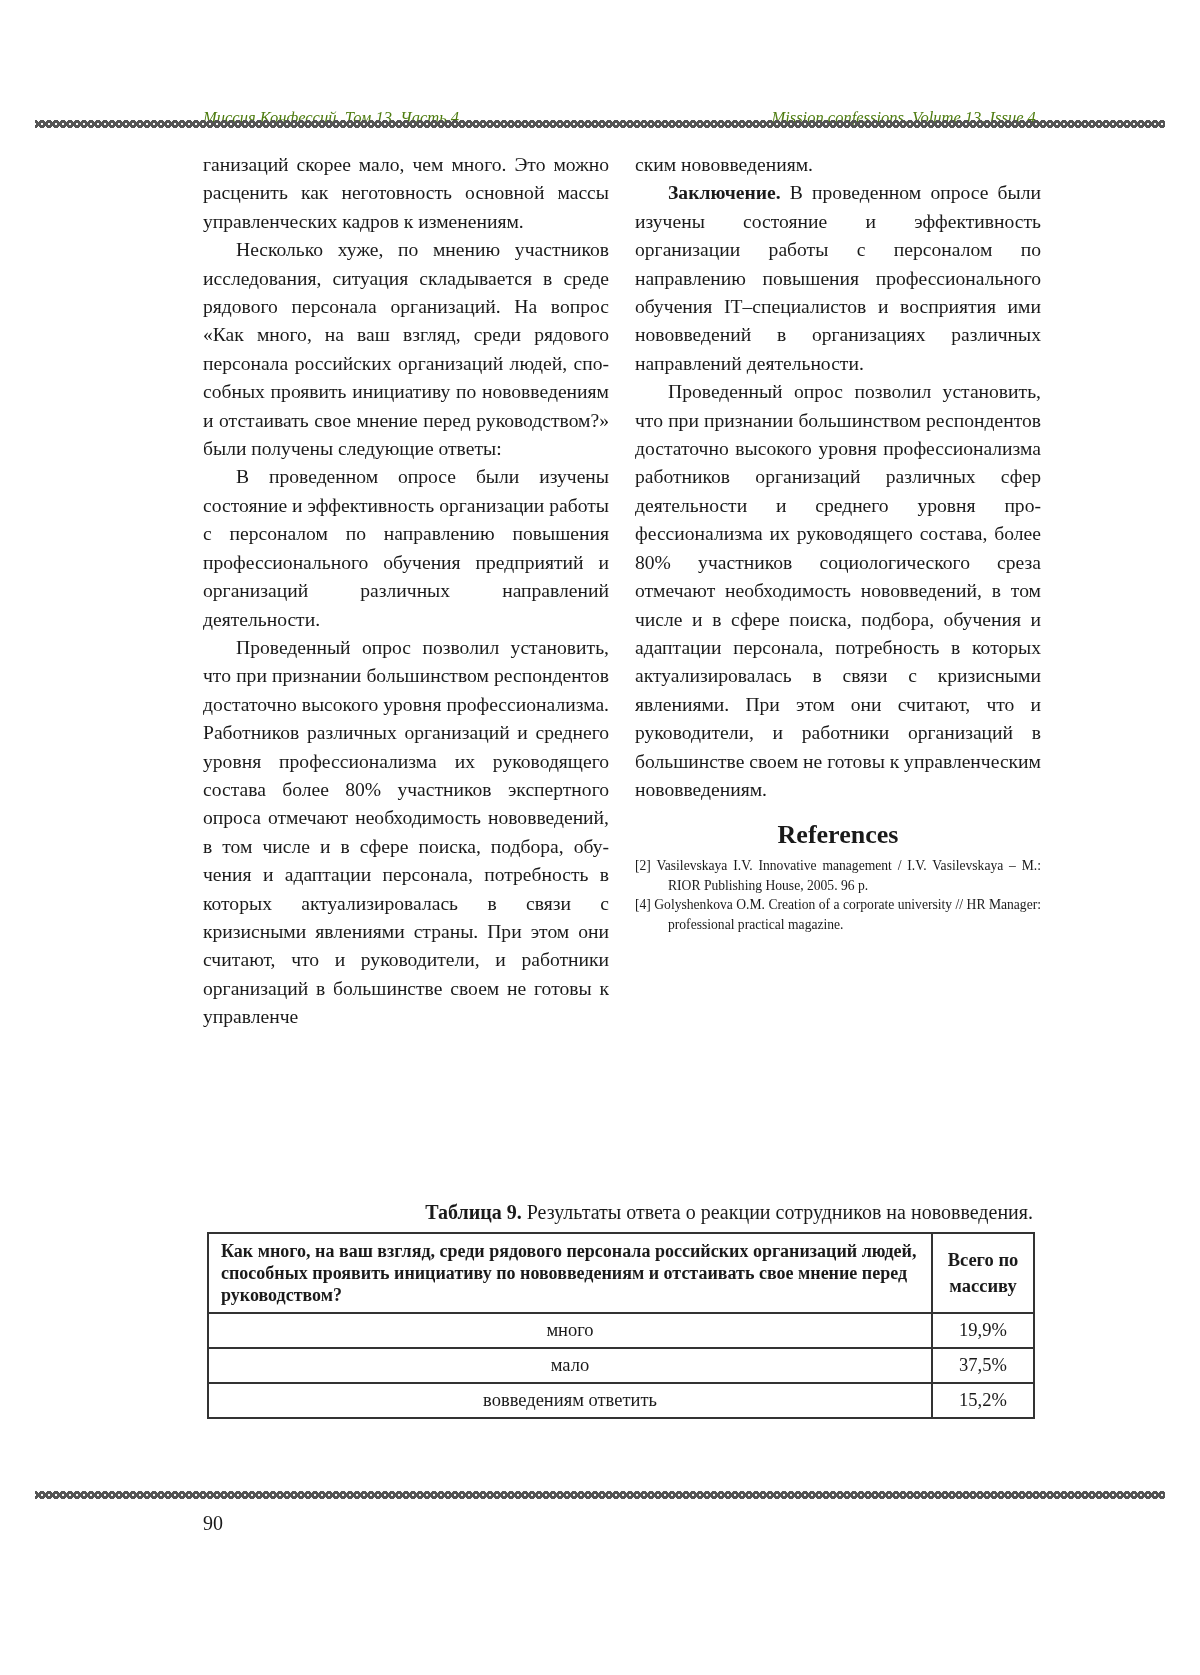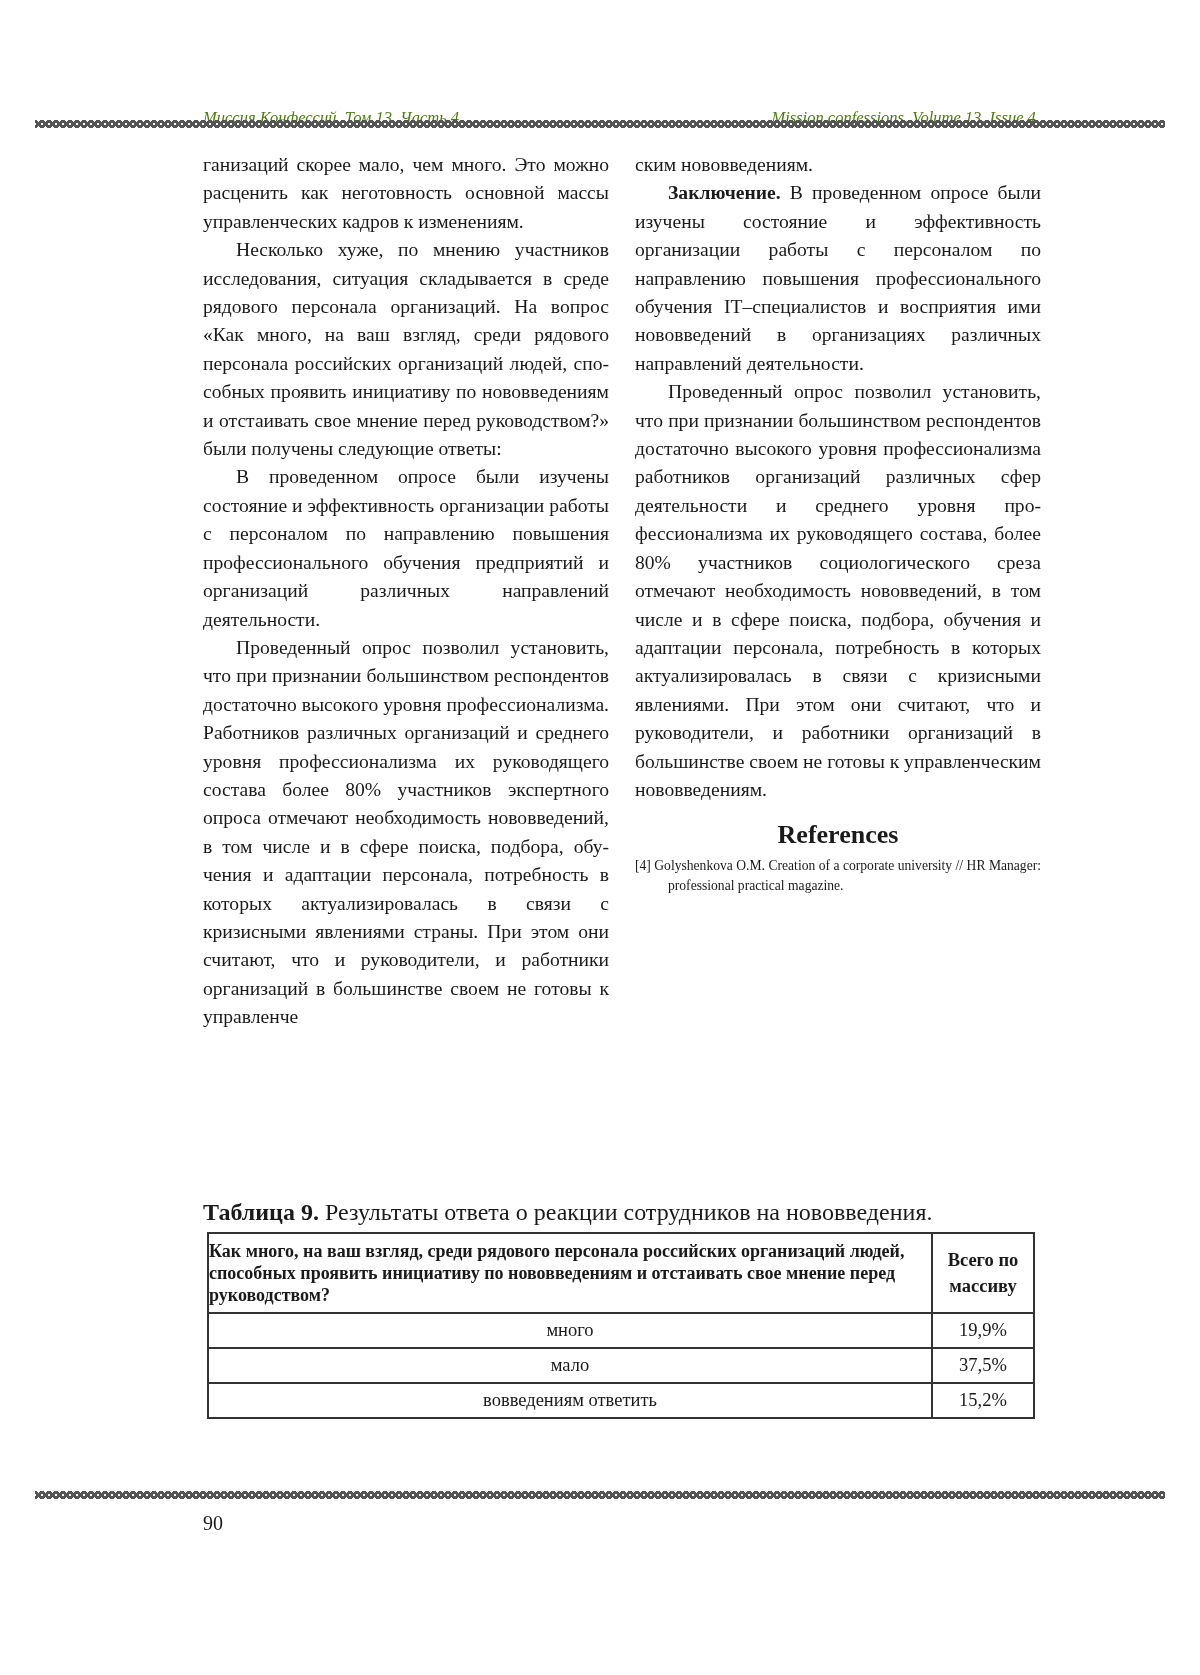--- a/index.html
+++ b/index.html
@@ -24,27 +24,27 @@
     .col-left { left: 203px; }
     .col-right { left: 635px; }
     .column p { margin: 0; }
     .indent { text-indent: 33px; }
     .bold { font-weight: bold; }
     .references-title { text-align: center; font-weight: bold; font-size: 26px;
                         line-height: 34px; margin: 14px 0 4px 0; }
     .ref-list { font-size: 13.6px; line-height: 19.4px; text-align: justify; }
     .ref-item { padding-left: 33px; text-indent: -33px; }
     .table-caption { position: absolute; top: 1198px; left: 203px; width: 830px;
-                     text-align: left; font-family: "Liberation Serif", serif;
-                     font-size: 24px; line-height: 28px; }
+                     text-align: right; font-family: "Liberation Serif", serif;
+                     font-size: 20px; line-height: 28px; }
     .data-table { position: absolute; top: 1232px; left: 207px; width: 828px;
                   border-collapse: collapse; font-family: "Liberation Serif", serif;
                   font-size: 18.5px; }
     .data-table th, .data-table td { border: 2px solid #333; }
-    .data-table th.question { text-align: left; font-weight: bold; padding: 6px 0;
+    .data-table th.question { text-align: left; font-weight: bold; padding: 6px 12px;
                               line-height: 22px; font-size: 18px; }
     .data-table th.total { width: 92px; text-align: center; line-height: 26px;
                            padding: 4px 4px; font-size: 18.5px; }
     .data-table th .light { font-weight: bold; }
     .data-table td { height: 33px; text-align: center; padding: 0 4px; }
     .page-number { position: absolute; top: 1512px; left: 203px;
                    font-family: "Liberation Serif", serif; font-size: 20px; }
   </style>
 </head>
 <body>
@@ -60,20 +60,21 @@
   <p class="indent">Проведенный опрос позволил установить, что при признании боль­шинством респондентов достаточно высокого уровня профессионализма. Работников различных организаций и среднего уровня профессионализма их руководящего состава более 80% участ­ников экспертного опроса отмечают необходимость нововведений, в том числе и в сфере поиска, подбора, обу­чения и адаптации персонала, потреб­ность в которых актуализировалась в связи с кризисными явлениями страны. При этом они считают, что и руководи­тели, и работники организаций в боль­шинстве своем не готовы к управленче­</p>
 </div>
 
 <div class="column col-right">
   <p>ским нововведениям.</p>
   <p class="indent"><span class="bold">Заключение.</span><span> В проведенном опросе были изучены состояние и эффективность организации работы с персоналом по направлению повы­шения профессионального обучения IT–специалистов и восприятия ими но­вовведений в организациях различных направлений деятельности.</span></p>
   <p class="indent">Проведенный опрос позволил установить, что при признании боль­шинством респондентов достаточно высокого уровня профессионализма ра­ботников организаций различных сфер деятельности и среднего уровня про­фессионализма их руководящего соста­ва, более 80% участников социологиче­ского среза отмечают необходимость нововведений, в том числе и в сфере поиска, подбора, обучения и адапта­ции персонала, потребность в которых актуализировалась в связи с кризисны­ми явлениями. При этом они считают, что и руководители, и работники орга­низаций в большинстве своем не гото­вы к управленческим нововведениям.</p>
 
   <div class="references-title">References</div>
   <div class="ref-list">
+    <div class="ref-item">[2] Vasilevskaya I.V. Innovative management / I.V. Vasile­vskaya – M.: RIOR Publishing House, 2005. 96 p.</div>
     <div class="ref-item">[4] Golyshenkova O.M. Creation of a corporate universi­ty // HR Manager: professional practical magazine.</div>
   </div>
 </div>
 
 <div class="table-caption"><span class="bold">Таблица 9.</span><span> Результаты ответа о реакции сотрудников на нововведения.</span></div>
 
 <table class="data-table">
   <thead>
     <tr>
       <th class="question">Как много, на ваш взгляд, среди рядового персонала российских организа­ций людей, способных проявить инициативу по нововведениям и отстаи­вать свое мнение перед руководством?</th>

